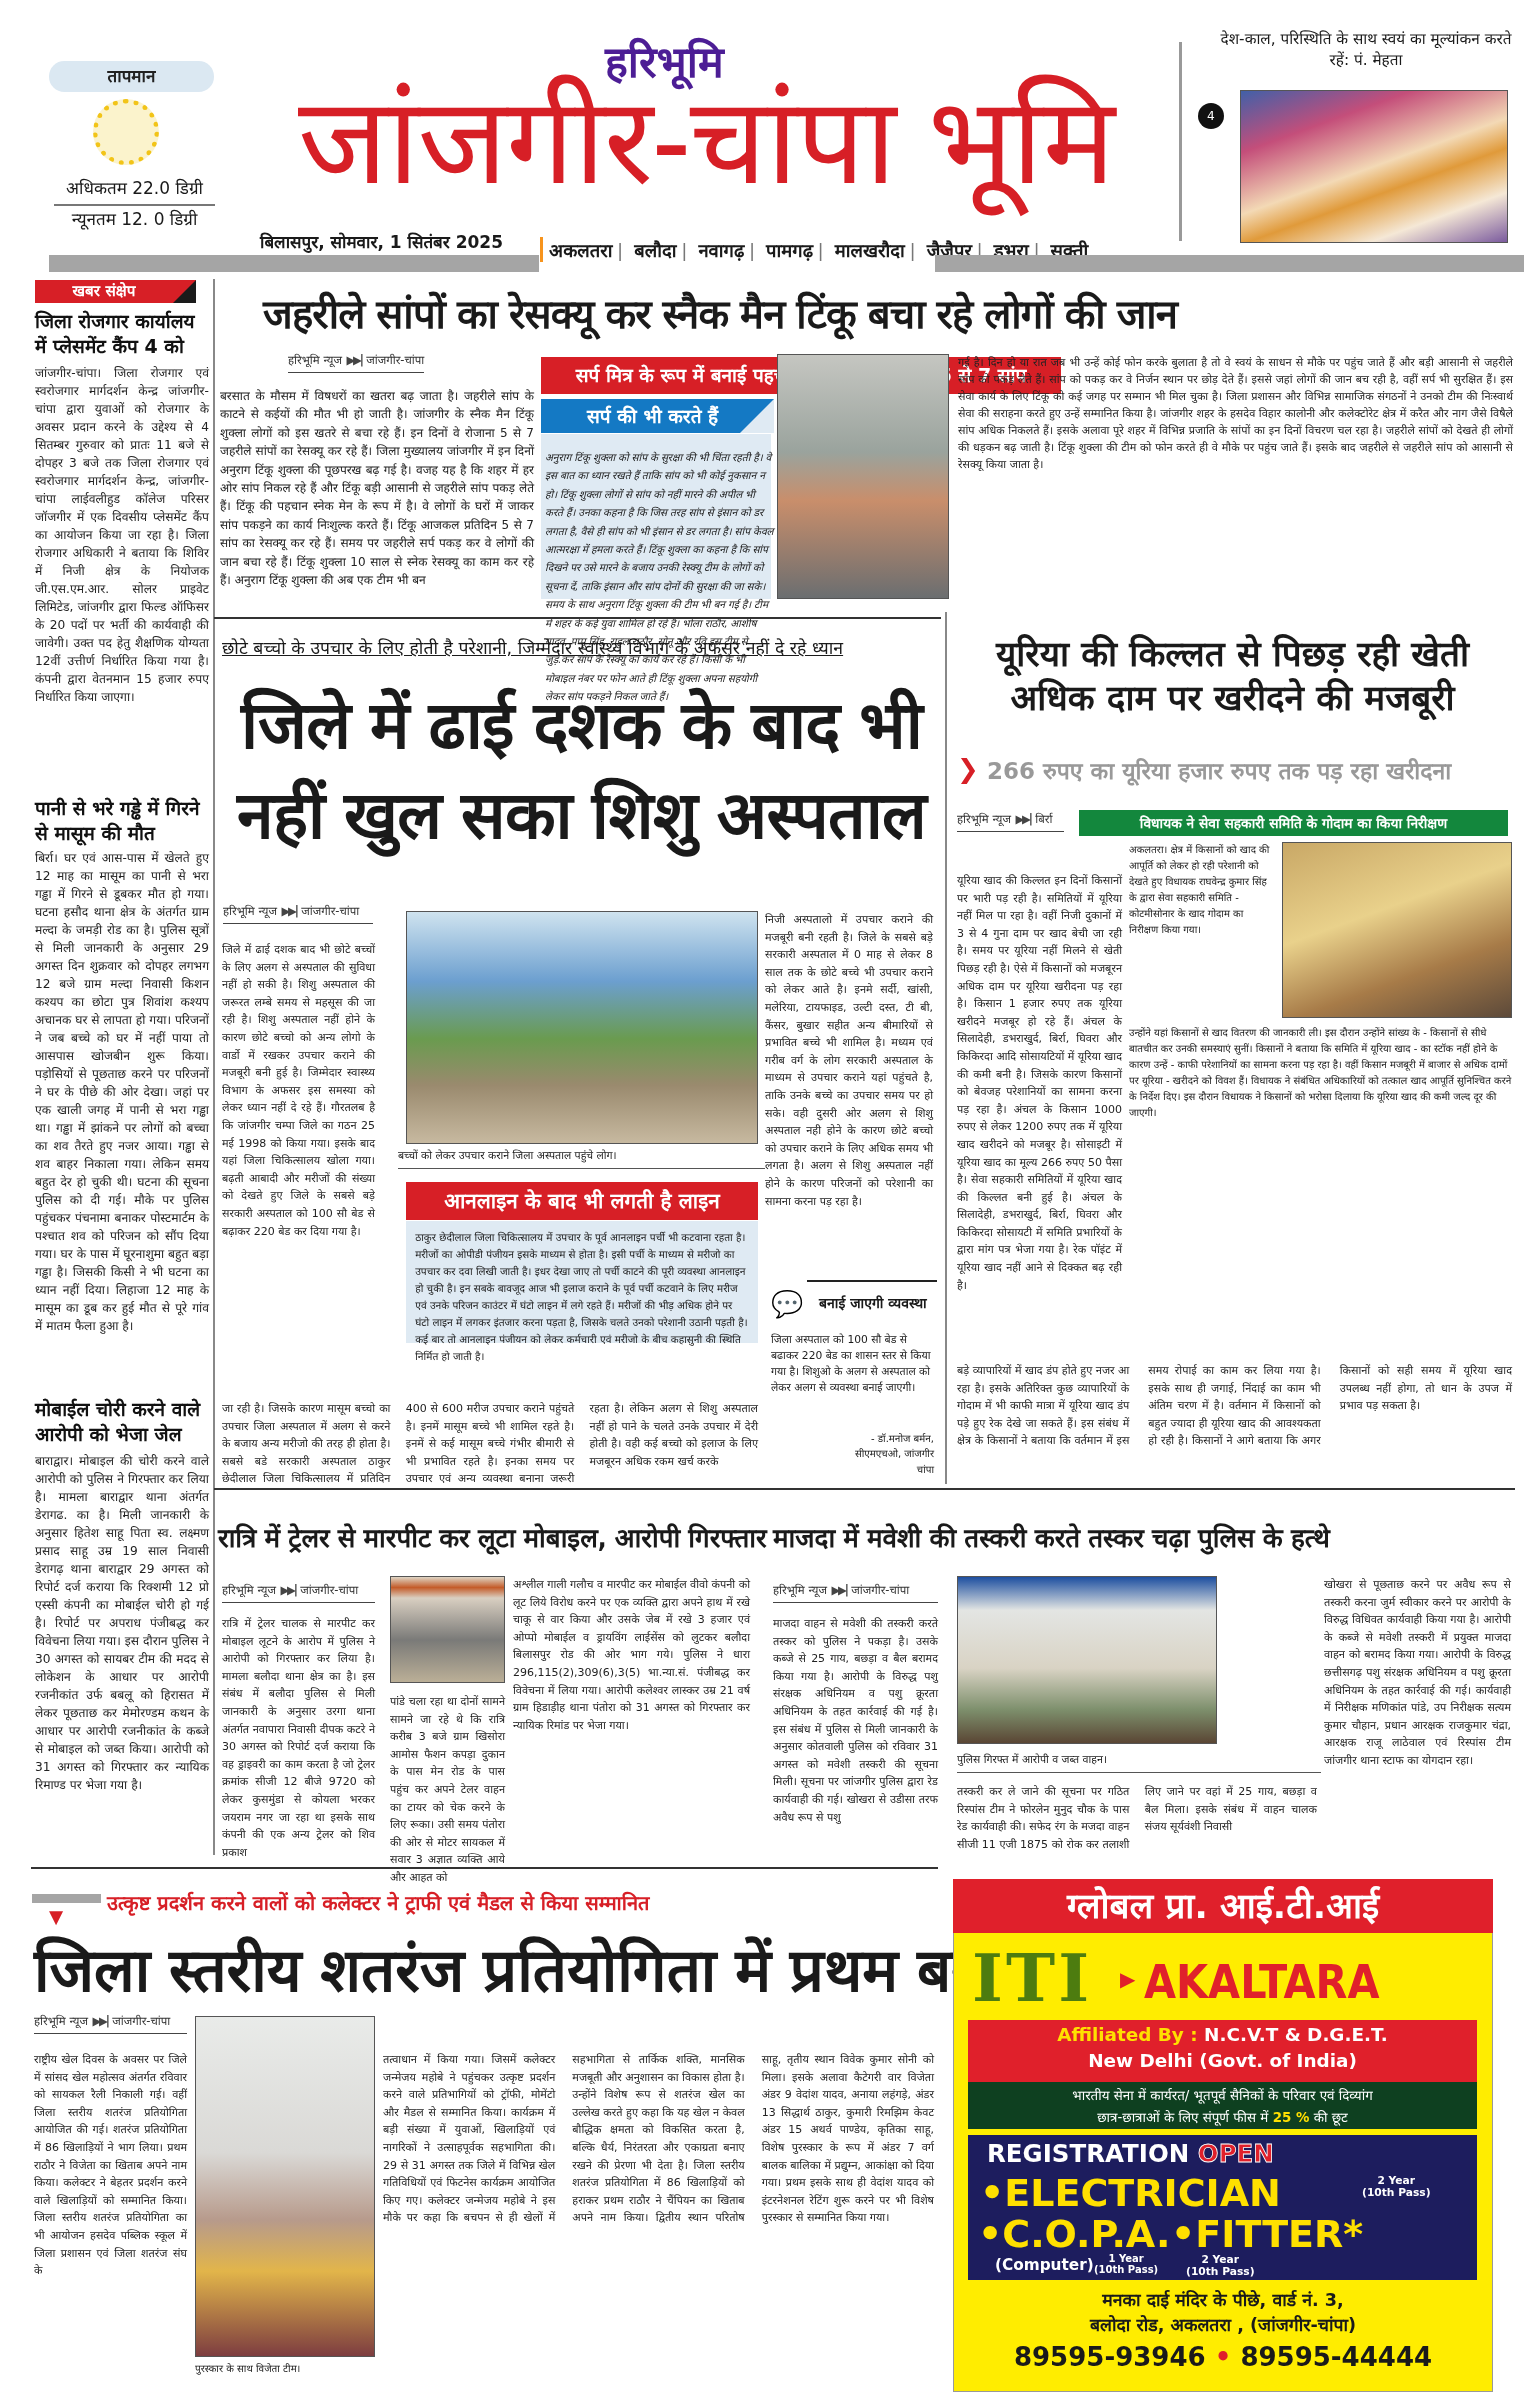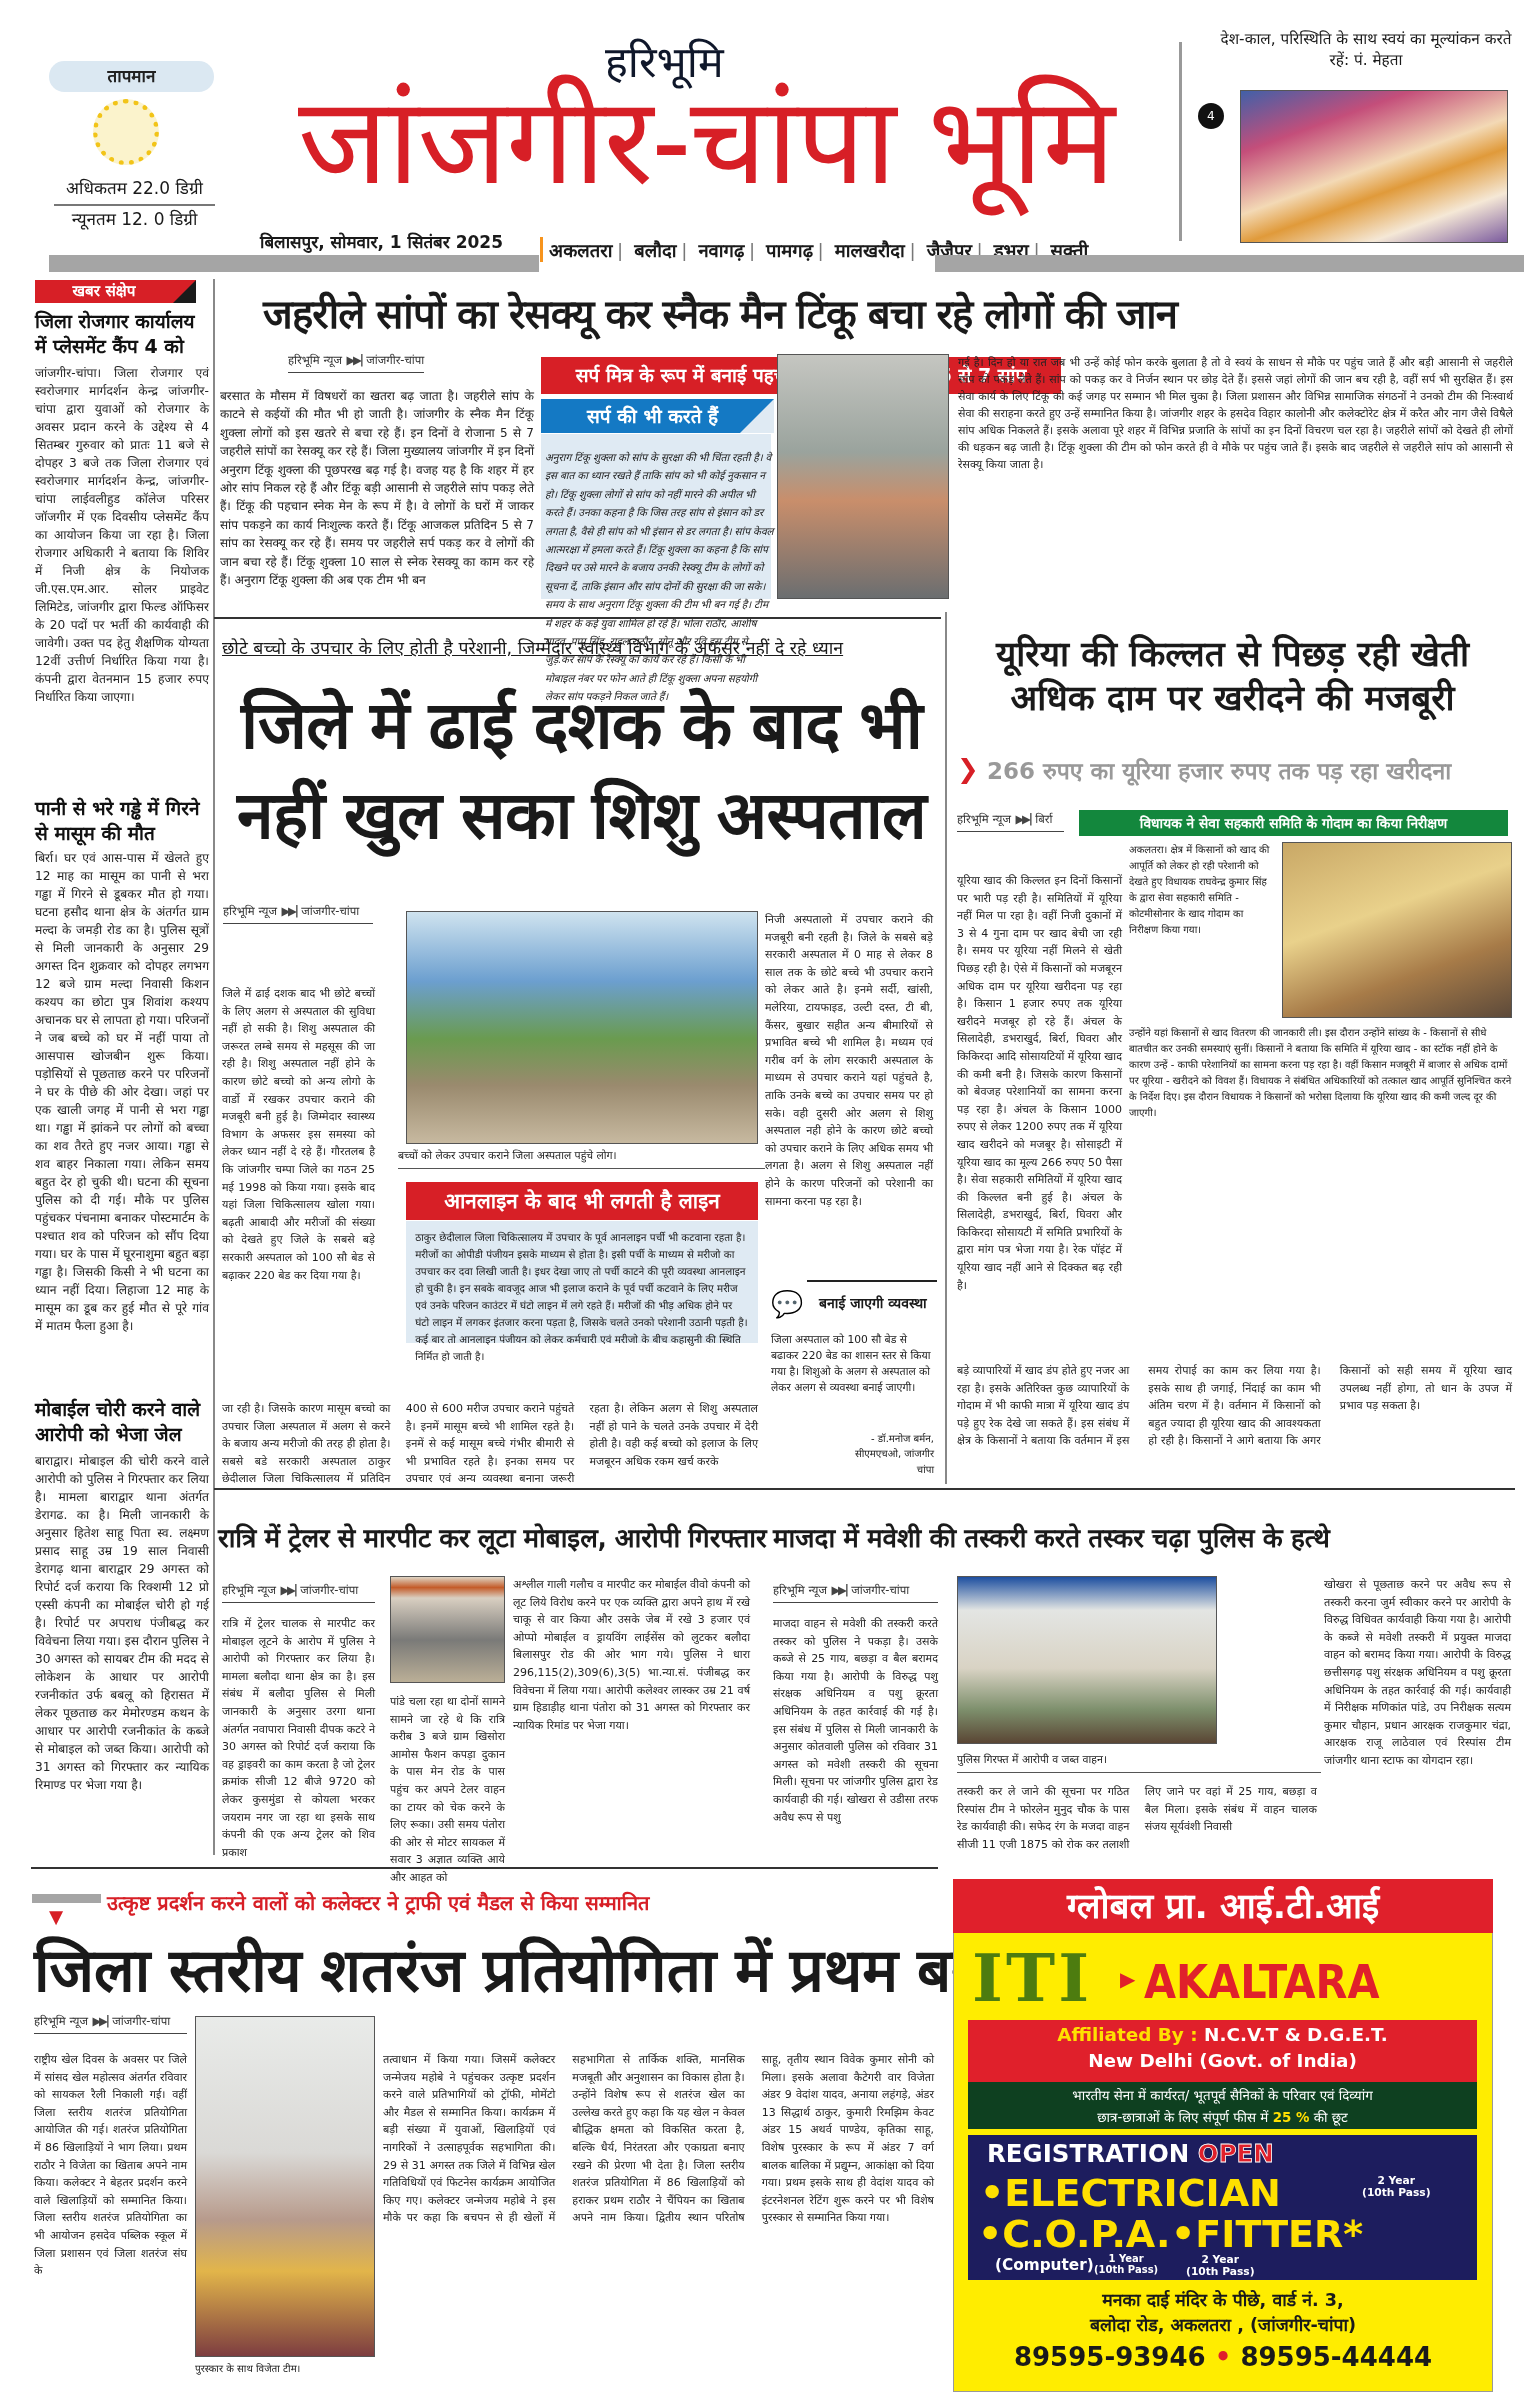--- a/index.html
+++ b/index.html
@@ -11,21 +11,21 @@
   .byline{font-size:11.5px;color:#333;border-bottom:1.5px solid #444;padding-bottom:4.6px;white-space:nowrap;}
   .byline .arr{color:#444;font-weight:bold;margin:0 4.6px;letter-spacing:-2.3px;}
   .photo{background:linear-gradient(135deg,#7b8ea3,#c9b99a 45%,#8a7b63 70%,#4e5c46);border:0.8px solid #555;}
   .rule{background:#333;height:1.5px;}
 
   
   #temp-box{left:49px;top:61px;width:165px;height:31px;border-radius:15.3px;background:#dbe8f2;text-align:center;font-size:17px;line-height:31px;font-weight:bold;color:#222;}
   #sun{left:93px;top:99px;width:66px;height:66px;border-radius:50%;background:#fbf3cc;border:5.4px dotted #f2c418;}
   #tmax{left:54px;top:176px;width:161px;font-size:17px;text-align:center;border-bottom:2.3px solid #777;padding-bottom:4.6px;}
   #tmin{left:54px;top:207px;width:161px;font-size:17px;text-align:center;}
-  #brand-small{left:605px;top:31px;font-size:43px;font-weight:normal;color:#0f172a;}
+  #brand-small{left:605px;top:31px;font-size:43px;font-weight:bold;color:#4c1d95;}
   #brand-big{left:298px;top:77px;font-size:121px;line-height:130px;color:#d71f26;font-family:"DejaVu Sans Condensed","DejaVu Sans",sans-serif;letter-spacing:-1.5px;white-space:nowrap;}
   #dateline{left:260px;top:230px;font-size:17px;font-weight:bold;}
   #grey-bar-left{left:49px;top:255px;width:490px;height:17px;background:#a5a5a5;}
   #locations{left:540px;top:237px;font-size:18.4px;font-weight:bold;border-left:3.1px solid #f7941d;padding-left:6.1px;white-space:nowrap;}
   #locations span.sep{color:#777;margin:0 4.6px;font-weight:normal;}
   #grey-bar-right{left:935px;top:255px;width:589px;height:17px;background:#a5a5a5;}
   #teaser-line{left:1179px;top:42px;width:3.1px;height:199px;background:#999;}
   #teaser-title{left:1209px;top:29px;width:314px;text-align:center;font-size:15.3px;line-height:21.4px;}
   #teaser-num{left:1198px;top:103px;width:26px;height:26px;border-radius:50%;background:#111;color:#fff;text-align:center;line-height:26px;font-size:12.2px;}
   #teaser-photo{left:1240px;top:90px;width:268px;height:153px;background:linear-gradient(160deg,#4160a8 0%,#c44e7a 25%,#f3d9b5 50%,#e09a3a 62%,#f5e8d6 80%,#7b5b9e 100%);}
@@ -47,21 +47,21 @@
   #s1-box{left:541px;top:434px;width:230px;height:165px;background:#dfeaf3;}
   #s1-box-text{left:545px;top:448px;width:383px;font-size:10.3px;line-height:18.4px;}
   #s1-photo{left:777px;top:354px;width:172px;height:245px;background:linear-gradient(180deg,#c5c6c1 0%,#9aa39d 40%,#c98e6b 60%,#6b6e70 100%);}
   #s1-body2{left:958px;top:352px;width:555px;}
   #s1-rule{left:214px;top:617px;width:727px;}
 
   
   #s2-kicker{left:222px;top:635px;width:719px;font-size:17.6px;text-decoration:underline;white-space:nowrap;}
   #s2-head{left:222px;top:681px;width:719px;font-size:66px;line-height:90px;font-weight:bold;text-align:center;font-family:"DejaVu Sans Condensed","DejaVu Sans",sans-serif;letter-spacing:-0.8px;}
   #s2-byline{left:223px;top:903px;width:150px;}
-  #s2-body1{left:222px;top:941px;width:153px;margin-top:44px;}
+  #s2-body1{left:222px;top:941px;width:153px;}
   #s2-photo{left:406px;top:911px;width:352px;height:233px;background:linear-gradient(180deg,#cfe3ef 0%,#6c9fcf 30%,#6a9b4f 55%,#9a8a6e 75%,#c7b9a0 100%);}
   #s2-caption{left:398px;top:1148px;width:367px;font-size:10.7px;border-bottom:1.5px solid #555;padding-bottom:6.1px;}
   #s2-redbox{left:406px;top:1182px;width:352px;height:38px;background:#d71f26;color:#fff;font-size:20.7px;line-height:38px;text-align:center;font-weight:bold;}
   #s2-online{left:406px;top:1221px;width:352px;height:122px;background:#dfeaf3;font-size:10.3px;line-height:17px;padding:7.7px 9.2px;}
   #s2-body2{left:765px;top:911px;width:168px;}
   #s2-quote-line{left:807px;top:1280px;width:130px;height:1.5px;background:#222;}
   #s2-quote-icon{left:771px;top:1289px;font-size:26px;color:#d71f26;}
   #s2-quote-title{left:819px;top:1293px;font-size:14px;font-weight:bold;}
   #s2-quote-text{left:771px;top:1332px;width:165px;font-size:10.7px;line-height:16px;}
   #s2-quote-sig{left:842px;top:1431px;width:92px;font-size:10px;text-align:right;line-height:15.3px;}

